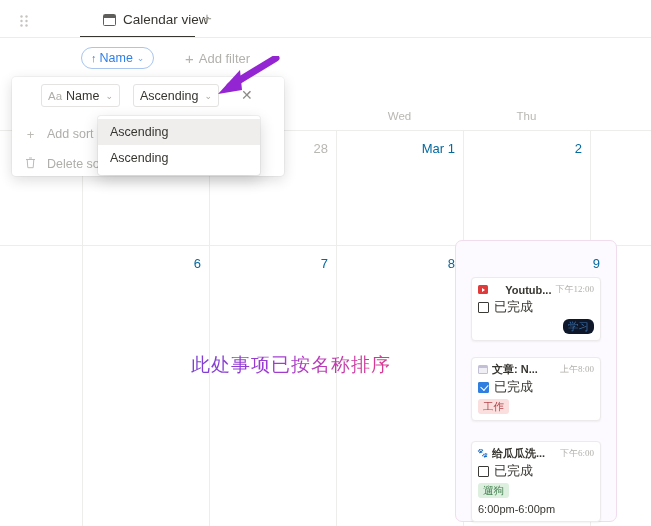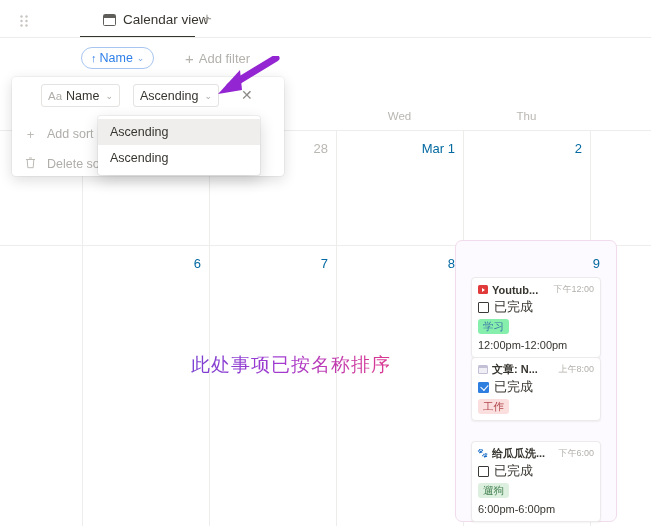--- a/index.html
+++ b/index.html
@@ -100,21 +100,21 @@
   .ic-doc { background:#c3c0d6; }
   .ic-doc::after{
     content:""; position:absolute; left:1px; right:1px; top:3px; bottom:1px;
     background:#fff; opacity:.75;
   }
   .ic-paw { background:transparent; color:#e0a9b4; font-size:9px; }
   .evt-title {
     font-size:11px; color:#37352f; white-space:nowrap; overflow:hidden;
     flex:1 1 auto; font-weight:600;
   }
-  .evt-time-r { font-size:9px; color:#b2b0ab; white-space:nowrap; }
+  .evt-time-r { font-size:9px; color:#b2b0ab; white-space:nowrap;font-family:Liberation Serif, serif; }
   .evt-done { display:flex; align-items:center; gap:5px; margin-top:4px; height:14px; }
   .cbox {
     width:11px; height:11px; border:1.4px solid #3b3a37; border-radius:1px; background:#fff;
   }
   .cbox.checked {
     background:#2f7fe0; border-color:#2f7fe0; position:relative;
   }
   .cbox.checked::after{
     content:""; position:absolute; left:2.5px; top:0.5px; width:3.5px; height:6px;
     border:solid #fff; border-width:0 1.6px 1.6px 0; transform:rotate(42deg);
@@ -234,32 +234,31 @@
     <div class="daynum" style="left:463px;top:33px;width:119px;">2</div>
 
     <div class="daynum" style="left:82px;top:148px;width:119px;">6</div>
     <div class="daynum" style="left:209px;top:148px;width:119px;">7</div>
     <div class="daynum" style="left:336px;top:148px;width:119px;">8</div>
   </div>
 
   <div class="day-highlight"></div>
   <div class="daynum" style="left:463px;top:256px;width:137px;z-index:5;">9</div>
 
-  <div class="evt" style="top:277px;">
+  <div class="evt" style="top:277px;text-align:right;">
     <div class="evt-row1">
       <span class="evt-ic ic-youtube"></span>
       <span class="evt-title">Youtub...</span>
       <span class="evt-time-r">下午12:00</span>
     </div>
     <div class="evt-done">
       <span class="cbox"></span>
       <span class="evt-done-label">已完成</span>
     </div>
-    <span class="tag" style="background:#86efac;color:#3a6fa8;">学习</span>
-    <div class="evt-range">12:00pm-12:00pm</div>
+    <span class="tag" style="background:#0f172a;color:#3a6fa8;border-radius:6px;">学习</span>
   </div>
 
   <div class="evt" style="top:357px;">
     <div class="evt-row1">
       <span class="evt-ic ic-doc"></span>
       <span class="evt-title">文章: N...</span>
       <span class="evt-time-r">上午8:00</span>
     </div>
     <div class="evt-done">
       <span class="cbox checked"></span>

